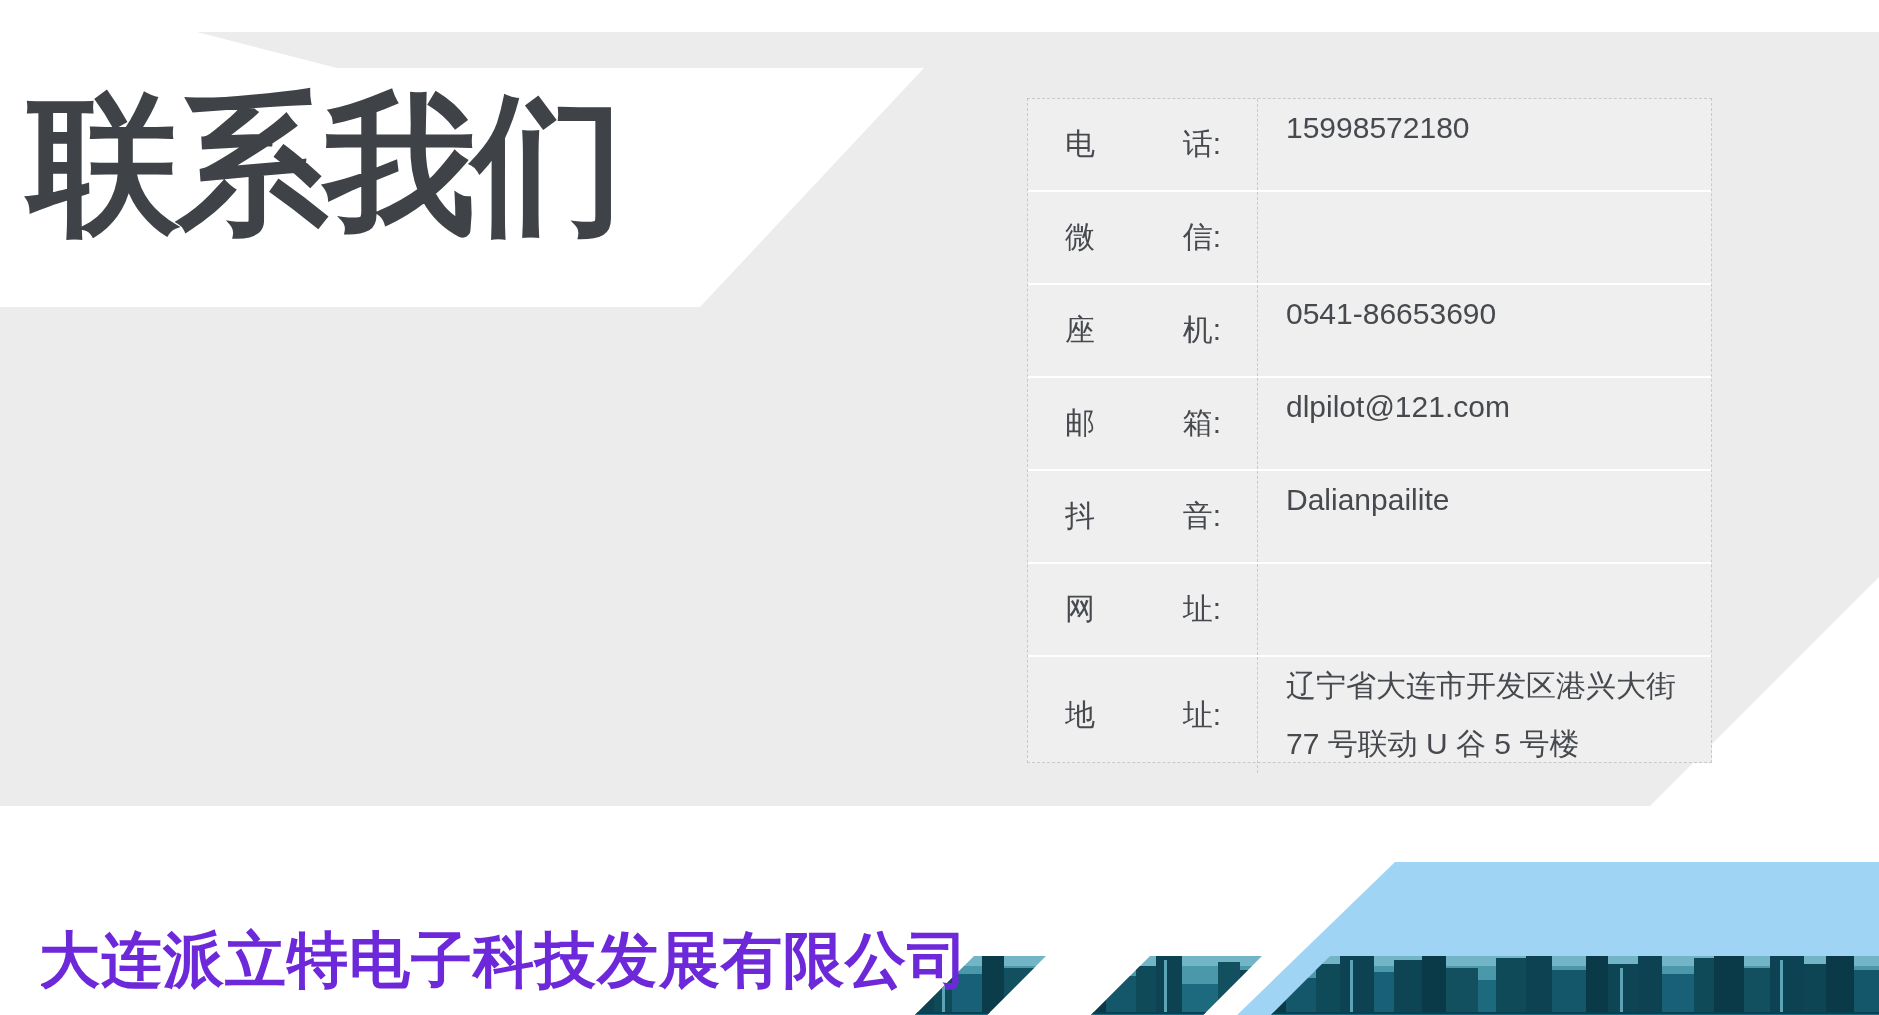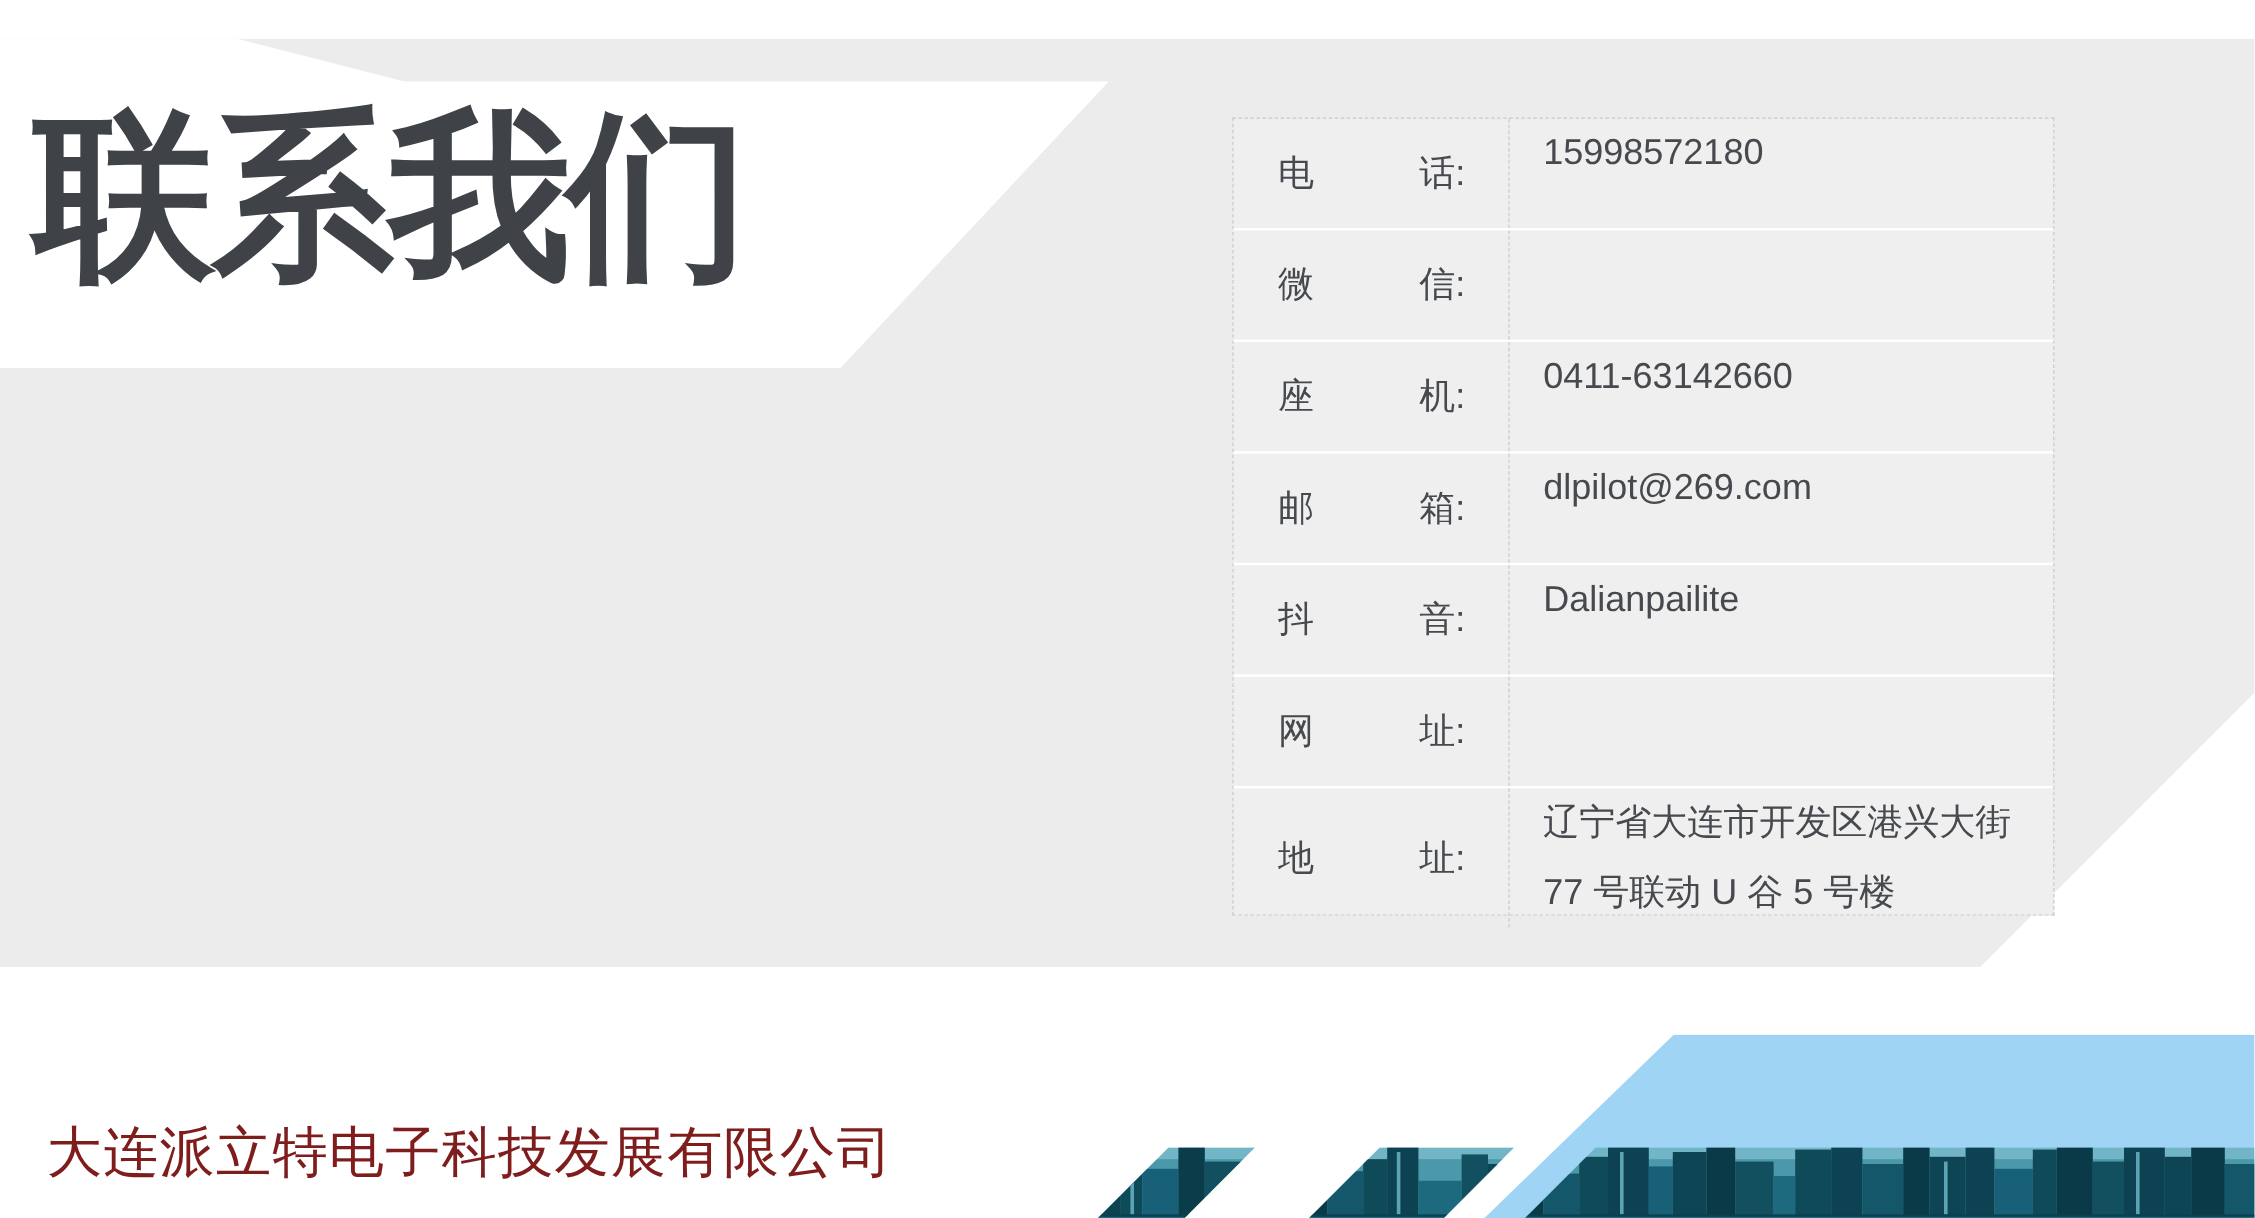--- a/index.html
+++ b/index.html
@@ -56,22 +56,22 @@
   .value-cell{
     flex:1;
     display:flex;flex-direction:column;justify-content:flex-start;
     padding-left:28px;
     font-size:30px;color:#46494e;
   }
   .value-line{line-height:58px;}
   
   .company-name{
     position:absolute;left:39px;top:902px;
-    font-size:46px;line-height:52px;font-weight:400;
-    color:#7f1d1d;letter-spacing:1px;margin:0;
+    font-size:61px;line-height:52px;font-weight:700;
+    color:#6d28d9;letter-spacing:1px;margin:0;
   }
   
   .blue-shape{
     position:absolute;left:1204px;top:830px;width:675px;height:185px;
     background:#a0d4f5;
     clip-path:polygon(191px 0,675px 0,675px 185px,0 185px);
   }
   .photo-wrap{
     position:absolute;left:850px;top:924px;width:1029px;height:91px;
   }
@@ -116,33 +116,33 @@
     </div>
 
     <div class="contact-row">
       <div class="label-cell">
         <span class="label-inner">
           <span>座</span>
           <span>机:</span>
         </span>
       </div>
       <div class="value-cell">
-            <div class="value-line">0411-63142660</div>
+            <div class="value-line">0541-86653690</div>
           </div>
     </div>
 
     <div class="contact-row">
       <div class="label-cell">
         <span class="label-inner">
           <span>邮</span>
           <span>箱:</span>
         </span>
       </div>
       <div class="value-cell">
-            <div class="value-line">dlpilot@269.com</div>
+            <div class="value-line">dlpilot@121.com</div>
           </div>
     </div>
 
     <div class="contact-row">
       <div class="label-cell">
         <span class="label-inner">
           <span>抖</span>
           <span>音:</span>
         </span>
       </div>

